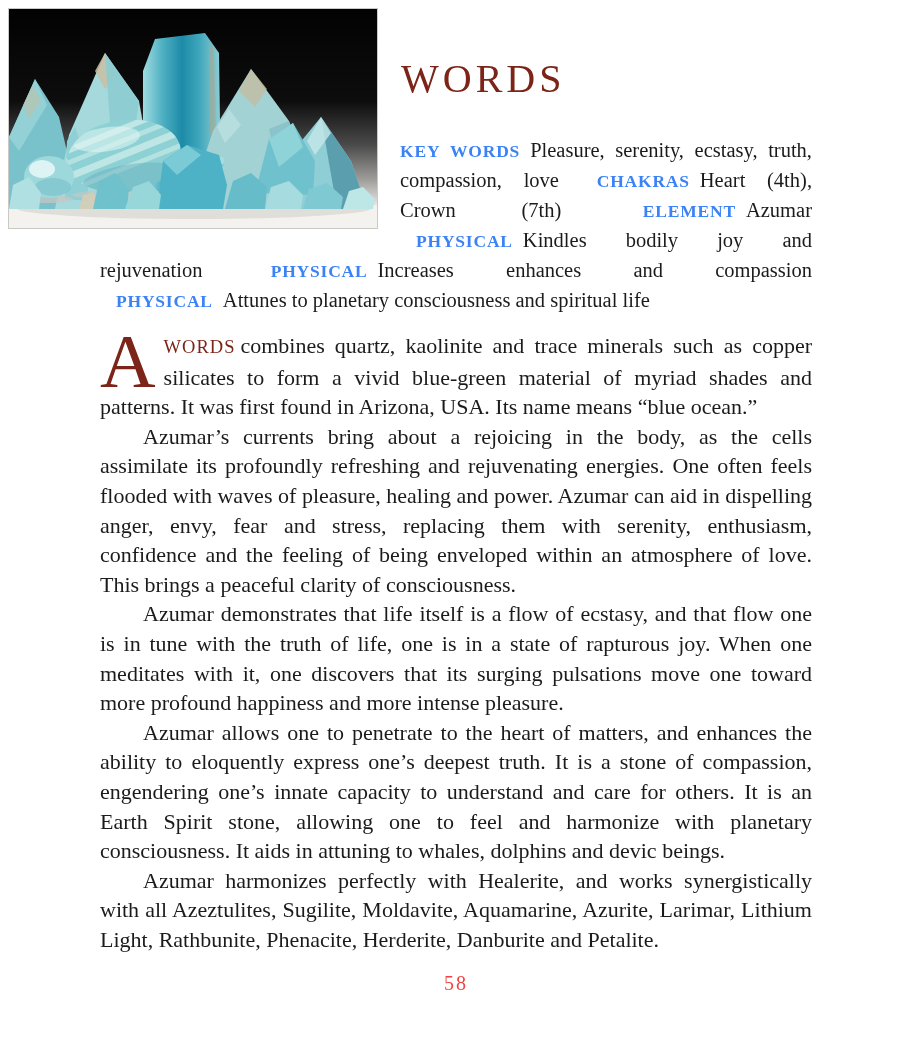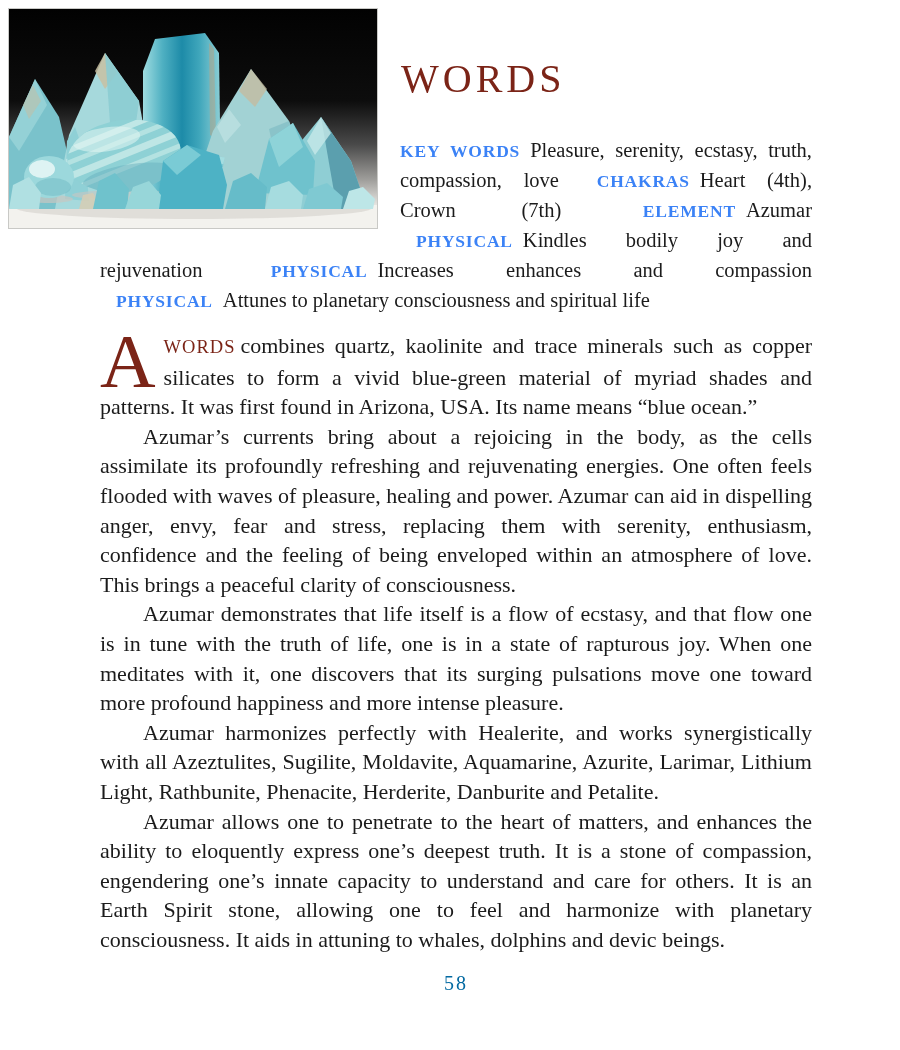--- a/index.html
+++ b/index.html
@@ -61,21 +61,21 @@
     color:#7b2417;
     font-size:18.5px;
     letter-spacing:1px;
     margin-right:5px;
   }
   
   .pagenum{
     position:absolute;left:100px;top:972px;width:712px;
     text-align:center;
     font-size:20px;letter-spacing:2px;
-    color:#0369a1;
+    color:#ef4444;
   }
 </style>
 </head>
 <body>
 
 <div class="page">
 
   <figure class="photo">
     <svg viewBox="0 0 368 219" width="368" height="219">
       <defs>
@@ -189,19 +189,19 @@
     <span class="prop-label">PHYSICAL</span><span class="prop-value">Increases enhances and compassion</span>
     <span class="prop-label">PHYSICAL</span><span class="prop-value">Attunes to planetary consciousness and spiritual life</span>
   </div>
 
   <div class="article">
     <p class="first">
       <span class="dropcap">A</span><span class="lead-caps">WORDS</span><span>combines quartz, kaolinite and trace minerals such as copper silicates to form a vivid blue-green material of myriad shades and patterns. It was first found in Arizona, USA. Its name means “blue ocean.”</span>
     </p>
     <p class="indent">Azumar’s currents bring about a rejoicing in the body, as the cells assimilate its profoundly refreshing and rejuvenating energies. One often feels flooded with waves of pleasure, healing and power. Azumar can aid in dispelling anger, envy, fear and stress, replacing them with serenity, enthusiasm, confidence and the feeling of being enveloped within an atmosphere of love. This brings a peaceful clarity of consciousness.</p>
     <p class="indent">Azumar demonstrates that life itself is a flow of ecstasy, and that flow one is in tune with the truth of life, one is in a state of rapturous joy. When one meditates with it, one discovers that its surging pulsations move one toward more profound happiness and more intense pleasure.</p>
+    <p class="indent">Azumar allows one to penetrate to the heart of matters, and enhances the ability to eloquently express one’s deepest truth. It is a stone of compassion, engendering one’s innate capacity to understand and care for others. It is an Earth Spirit stone, allowing one to feel and harmonize with planetary consciousness. It aids in attuning to whales, dolphins and devic beings.</p>
     <p class="indent">Azumar harmonizes perfectly with Healerite, and works synergistically with all Azeztulites, Sugilite, Moldavite, Aquamarine, Azurite, Larimar, Lithium Light, Rathbunite, Phenacite, Herderite, Danburite and Petalite.</p>
-    <p class="indent">Azumar allows one to penetrate to the heart of matters, and enhances the ability to eloquently express one’s deepest truth. It is a stone of compassion, engendering one’s innate capacity to understand and care for others. It is an Earth Spirit stone, allowing one to feel and harmonize with planetary consciousness. It aids in attuning to whales, dolphins and devic beings.</p>
   </div>
 
   <div class="pagenum">58</div>
 
 </div>
 
 </body></html>

